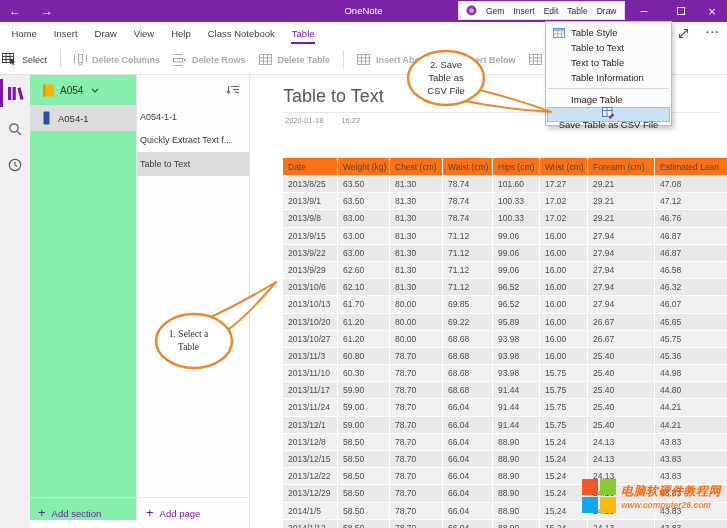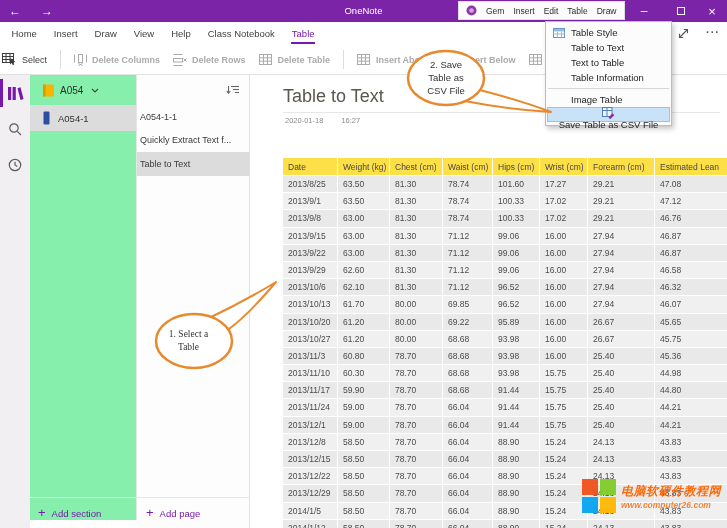--- a/index.html
+++ b/index.html
@@ -68,21 +68,21 @@
   
   #content { position:absolute; left:250px; top:75px; right:0; bottom:0; background:#fff; }
   #page-title { position:absolute; left:33px; top:11px; font-size:18px; color:#5a5650; }
   #title-rule { position:absolute; left:33px; top:37px; width:437px; height:1px; background:#e7e7e7; }
   #page-meta { position:absolute; left:35px; top:41px; font-size:7.5px; color:#8a8a8a; display:flex; gap:18px; }
 
   #data-table { position:absolute; left:33px; top:83px; width:444px; overflow:hidden; }
   .tg { display:grid; grid-template-columns:55px 52px 53px 50px 47px 48px 67px 90px; width:462px; }
   .c { height:17.2px; line-height:17.2px; padding-left:5px; font-size:8.5px; color:#4b4b4b;
        border-right:1px solid #fff; border-bottom:1px solid #fff; overflow:hidden; white-space:nowrap; }
-  .th { height:18px; line-height:18px; background:#fde047; color:#474747; }
+  .th { height:18px; line-height:18px; background:#f97316; color:#474747; }
   .r0 { background:#e9e9e9; } .r1 { background:#f0f0f0; }
 
   
   #context-menu { position:absolute; left:545px; top:21px; width:127px; background:#fcfcfc; border:1px solid #bcbcbc;
                   box-shadow:2px 3px 5px rgba(0,0,0,.22); padding:3px 0; z-index:40; }
   .menu-item { height:15px; display:flex; align-items:center; font-size:9.5px; color:#242424; margin:0 1px; }
   .menu-item.highlighted { background:var(--menu-hl,#c9e2f7); box-shadow:inset 0 0 0 1px #92c4ee;flex-direction:column; }
   .menu-icon { width:24px; display:flex; justify-content:center; align-items:center; }
   .menu-sep { border-top:1px solid #d6d6d6; margin:3px 2px; }
 

